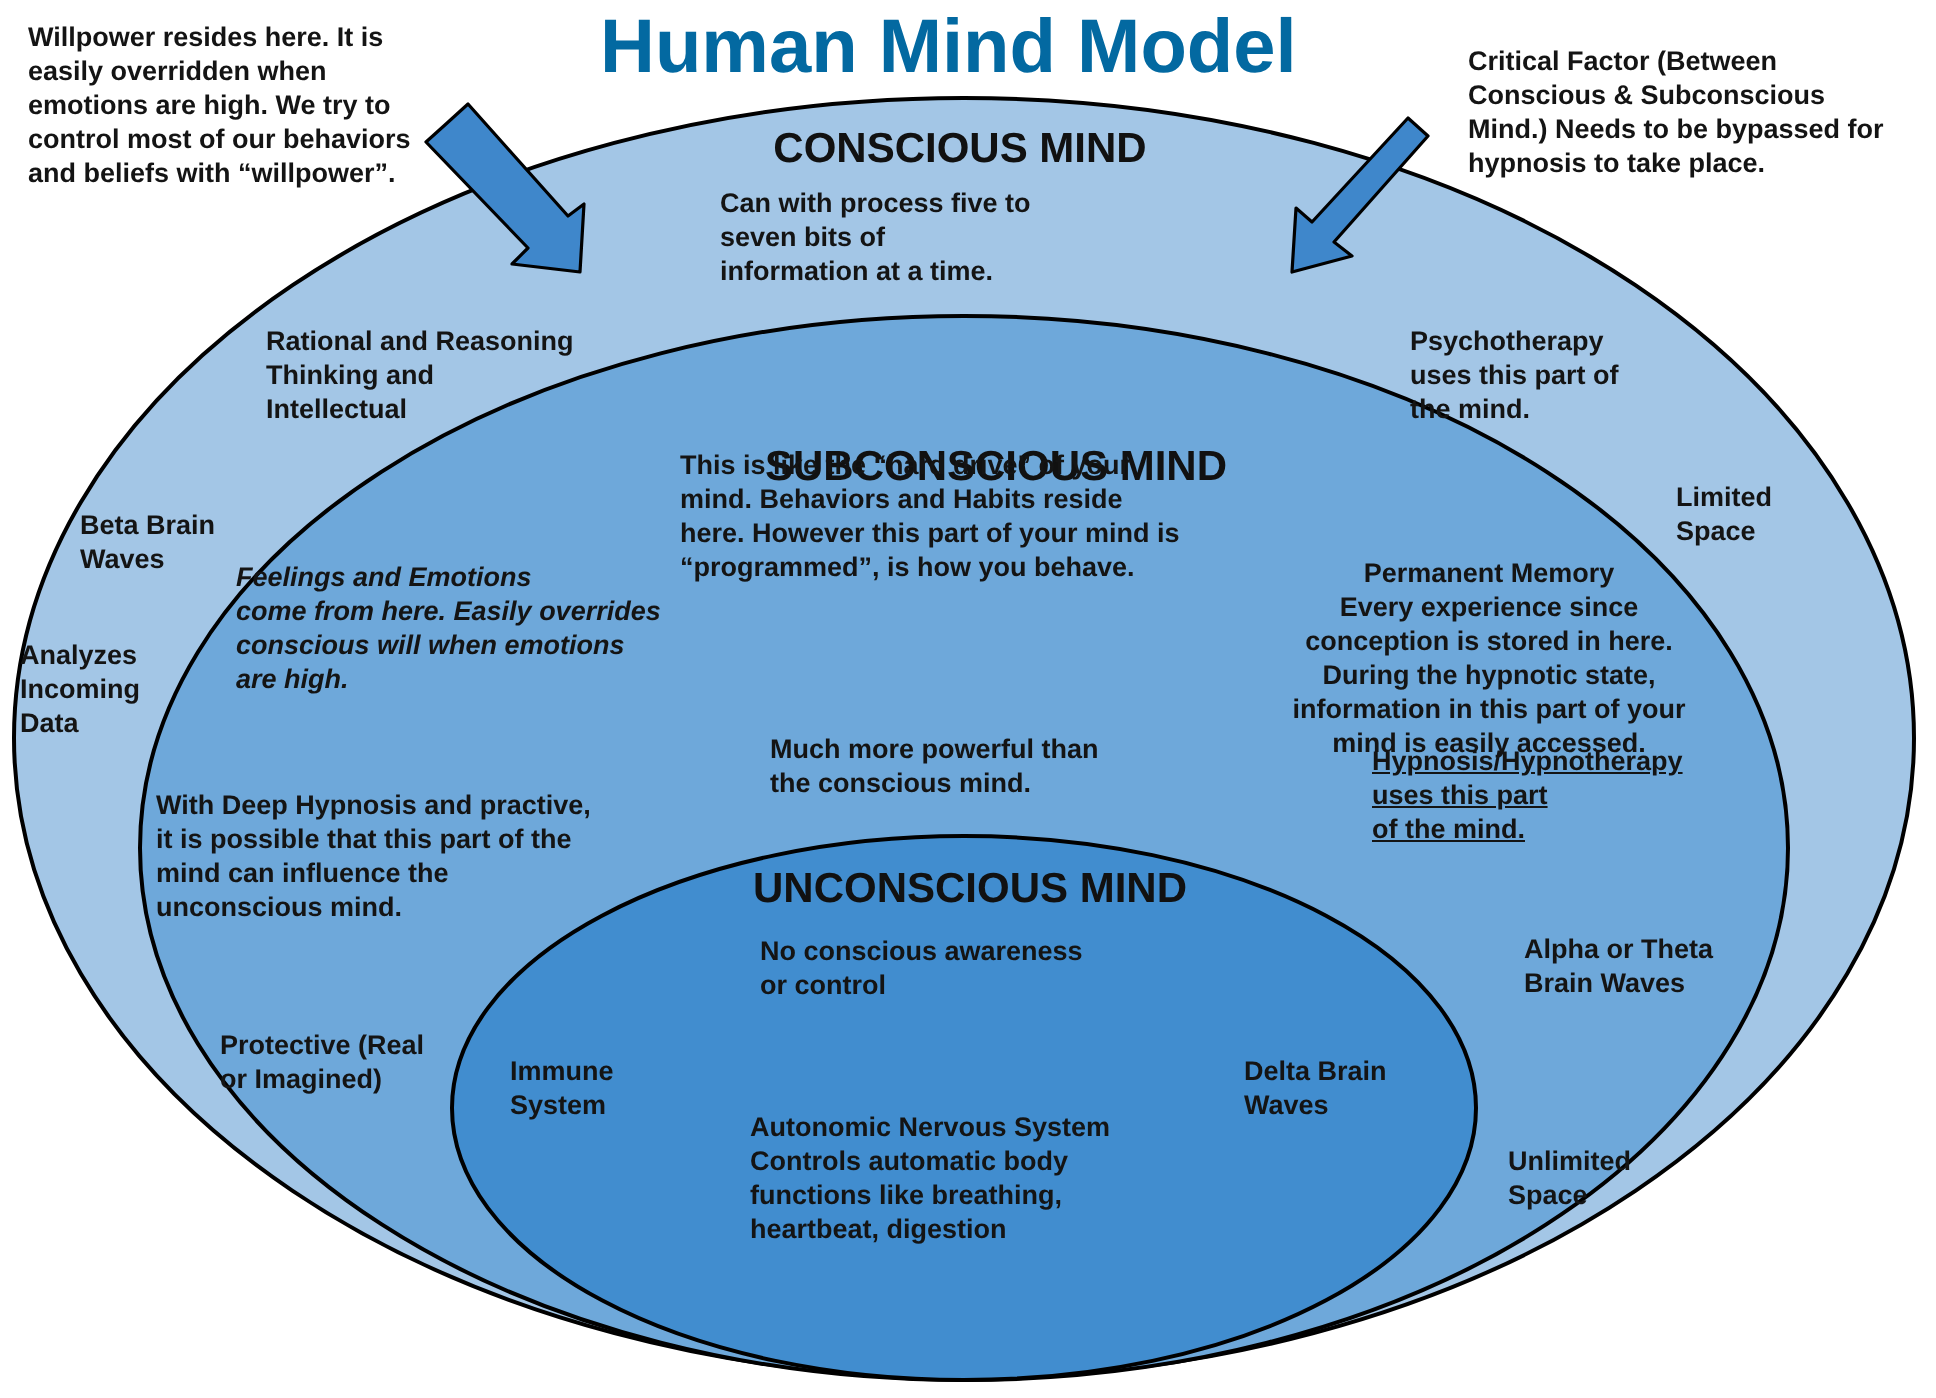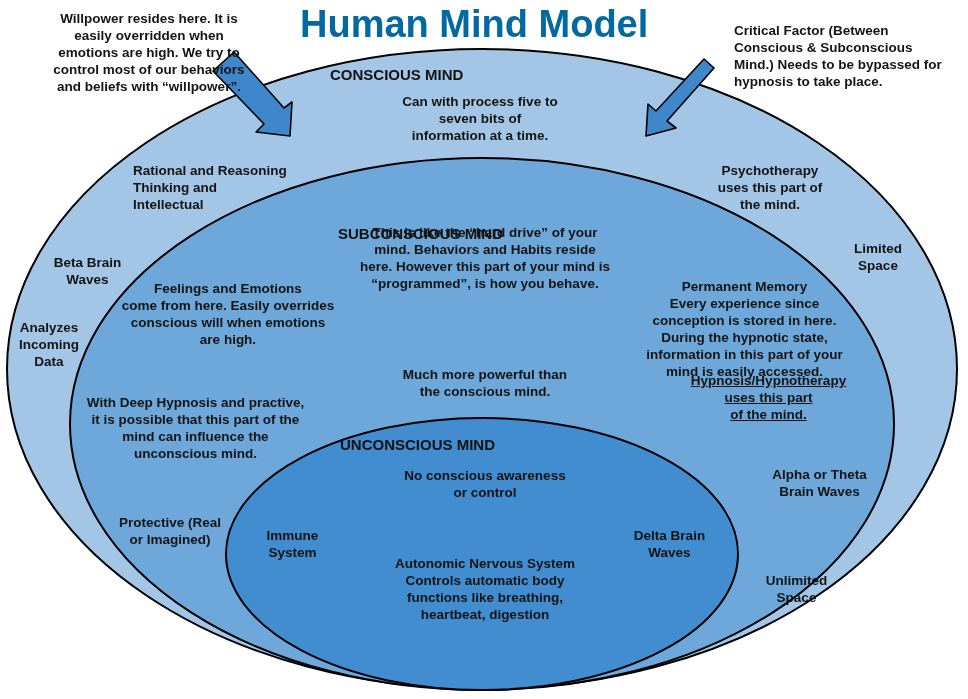--- a/index.html
+++ b/index.html
@@ -1,23 +1,23 @@
 <!DOCTYPE html>
 <html><head>
   <meta charset="utf-8">
   <style>
     html, body { margin: 0; padding: 0; background: #ffffff; }
     body { width: 968px; height: 699px; position: relative; overflow: hidden;
            font-family: "Liberation Sans", sans-serif; color: #111; }
     svg.diagram { position: absolute; left: 0; top: 0; }
     .t { position: absolute; font-weight: bold; font-size: 13.5px; line-height: 17px;
-         text-align: center; white-space: pre-line; color: #141414; }
+         white-space: pre-line; color: #141414; }
     .title { position: absolute; left: 300px; top: 2px; width: 370px; text-align: left;
              font-size: 38px; font-weight: bold; line-height: 44px; color: #0369a1; }
-    .zone-title { position: absolute; font-weight: bold; font-size: 15px;
+    .zone-title { position: absolute; text-align: center; font-weight: bold; font-size: 21px;
                   line-height: 24px; color: #111; }
     .left { text-align: left; }
   </style>
 </head>
 <body>
 
 <svg class="diagram" width="968" height="699" viewBox="0 0 968 699">
   <ellipse id="e-conscious" cx="482" cy="369" rx="475" ry="320" stroke="#000" stroke-width="2" fill="#a3c6e6"></ellipse>
   <ellipse id="e-sub" cx="482" cy="424" rx="412" ry="266" stroke="#000" stroke-width="2" fill="#6ea8da"></ellipse>
   <ellipse id="e-unc" cx="482" cy="554" rx="256" ry="136" stroke="#000" stroke-width="2" fill="#418dcf"></ellipse>
@@ -59,21 +59,21 @@
 uses this part of
 the mind.</div>
 <div class="t" style="left:838px; top:240px; width:80px;">Limited
 Space</div>
 
 <div class="zone-title" style="left:338px; top:192px; width:320px;margin-top:30px;">SUBCONSCIOUS MIND</div>
 <div class="t" style="left:340px; top:224px; width:290px;">This is like the “hard drive” of your
 mind. Behaviors and Habits reside
 here. However this part of your mind is
 “programmed”, is how you behave.</div>
-<div class="t" style="left:118px; top:280px; width:220px;">Feelings and Emotions
+<div class="t" style="left:118px; top:280px; width:220px;font-style:italic;">Feelings and Emotions
 come from here. Easily overrides
 conscious will when emotions
 are high.</div>
 <div class="t" style="left:385px; top:330px; width:200px;margin-top:36px;">Much more powerful than
 the conscious mind.</div>
 <div class="t" style="left:632px; top:278px; width:225px; text-align:center;">Permanent Memory
 Every experience since
 conception is stored in here.
 During the hypnotic state,
 information in this part of your

